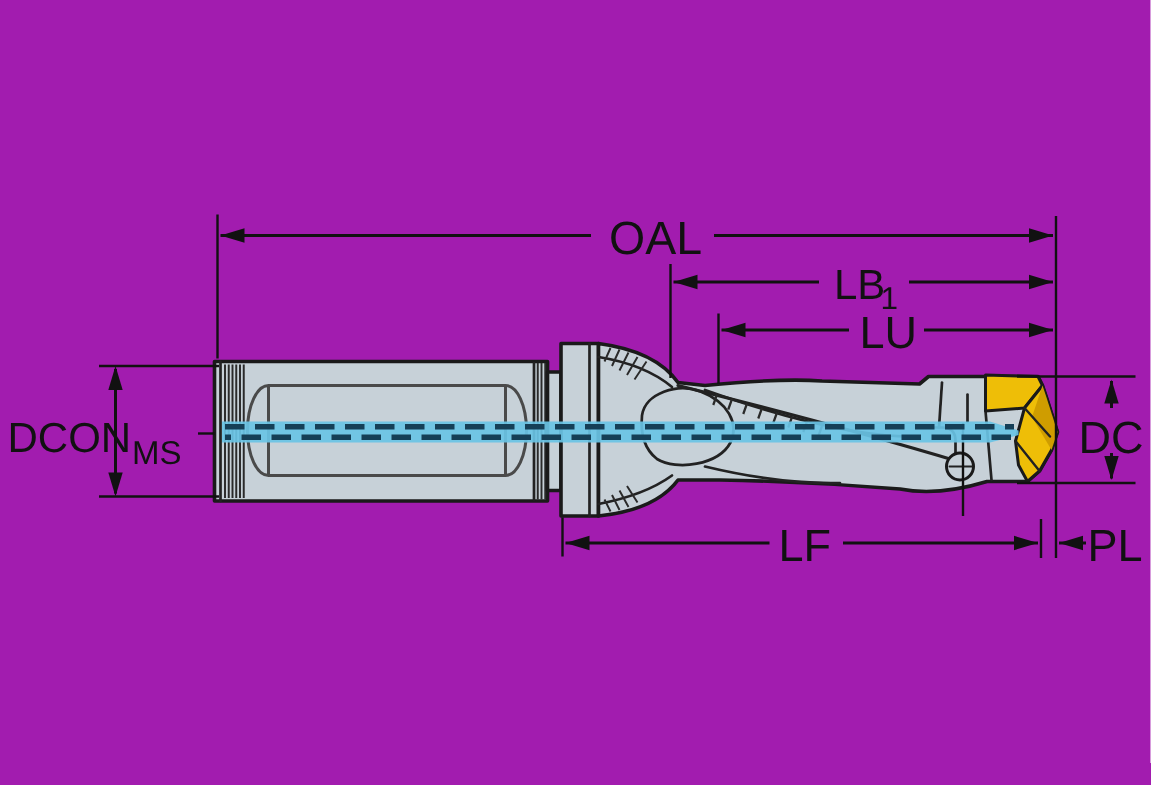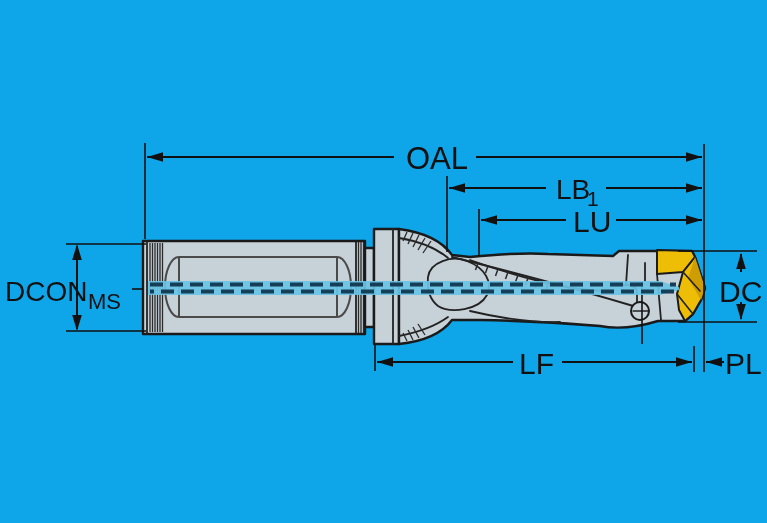--- a/index.html
+++ b/index.html
@@ -1,16 +1,16 @@
 <!DOCTYPE html>
 <html><head>
 <meta charset="utf-8">
 <style>
   html,body{margin:0;padding:0;background:#ffffff;}
-  .stage{position:relative;width:767px;height:523px;background:#0ea5e9;overflow:hidden;}
+  .stage{position:relative;width:767px;height:523px;background:#a21caf;overflow:hidden;}
   svg{display:block;}
   .shape{stroke:#1a1a1a;stroke-width:2.4;stroke-linejoin:round;}
   .il{fill:none;stroke:#222222;stroke-width:1.8;stroke-linecap:round;}
   .cap{fill:none;stroke:#4a4a4a;stroke-width:2;}
   .hatch{fill:none;stroke:#2a2a2a;stroke-width:1.3;}
   .dim{fill:none;stroke:#111111;stroke-width:2;}
   .ext{fill:none;stroke:#111111;stroke-width:1.6;}
   .ah{fill:#111111;stroke:none;}
   .lbl{font-family:"Liberation Sans","DejaVu Sans",sans-serif;fill:#111111;}
   .dashline{fill:none;stroke-width:3.8;stroke-dasharray:13 7;}

